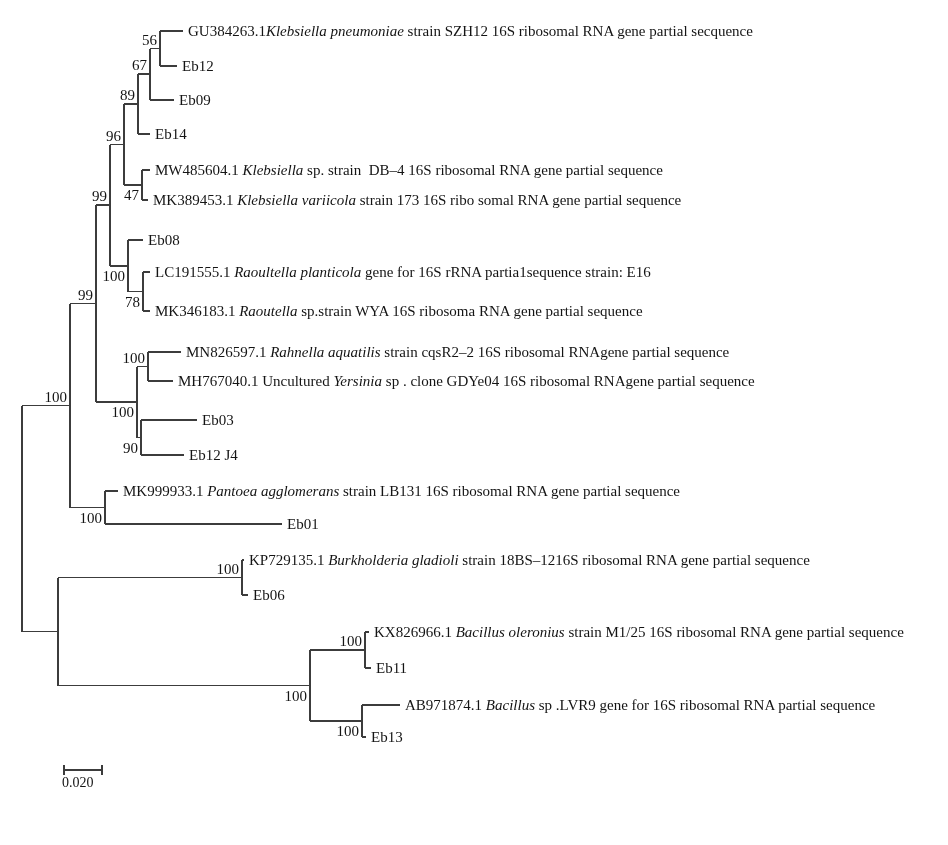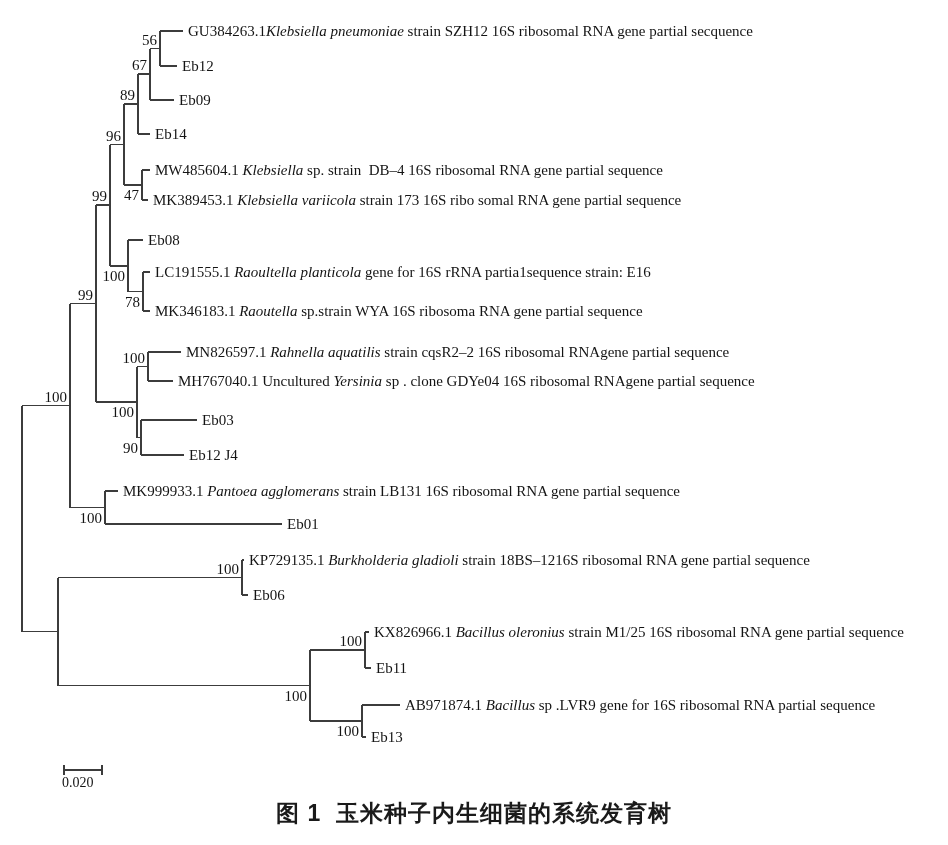--- a/index.html
+++ b/index.html
@@ -106,14 +106,13 @@
         <text x="405" y="710" class="taxon-label"><tspan>AB971874.1 </tspan><tspan font-style="italic">Bacillus</tspan><tspan> sp .LVR9 gene for 16S ribosomal RNA partial sequence</tspan></text>
         <text x="371" y="742" class="taxon-label"><tspan>Eb13</tspan></text>
       </g>
     <g id="scale-bar">
       <line id="sb-main" x1="64" y1="770" x2="102" y2="770" stroke="#3c3c3c" stroke-width="1.6" shape-rendering="crispEdges"></line>
       <line id="sb-t1" x1="64" y1="765" x2="64" y2="775" stroke="#3c3c3c" stroke-width="1.6" shape-rendering="crispEdges"></line>
       <line id="sb-t2" x1="102" y1="765" x2="102" y2="775" stroke="#3c3c3c" stroke-width="1.6" shape-rendering="crispEdges"></line>
       <text id="sb-label" class="scale-label" x="62" y="787">0.020</text>
     </g>
   </svg>
-  <div id="figure-caption">图 1  玉米种子内生细菌的系统发育树</div>
 </div>
 
 </body></html>

